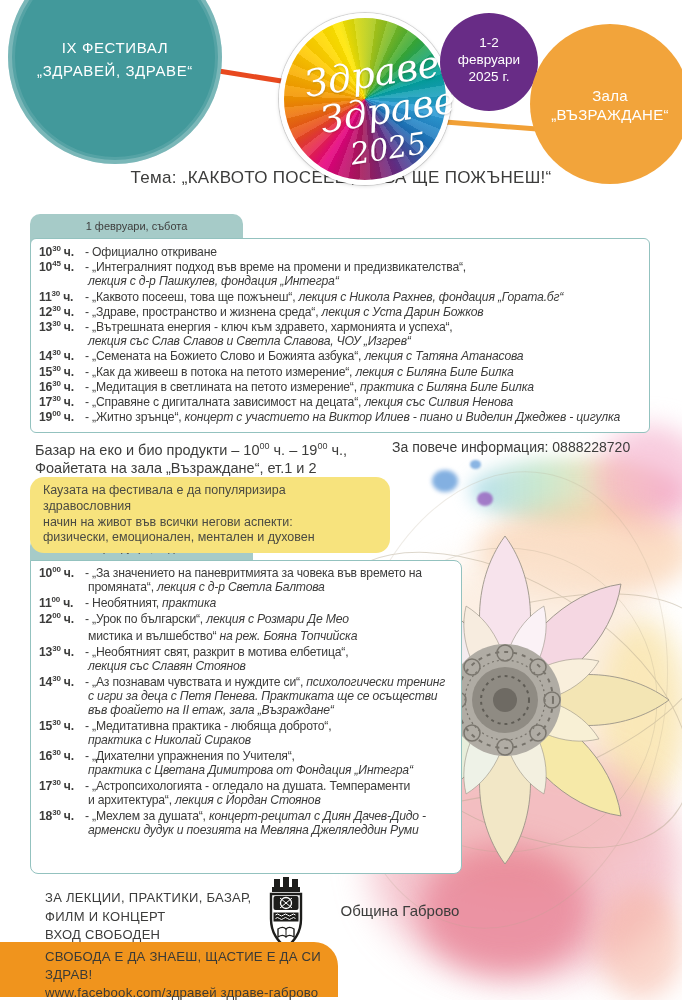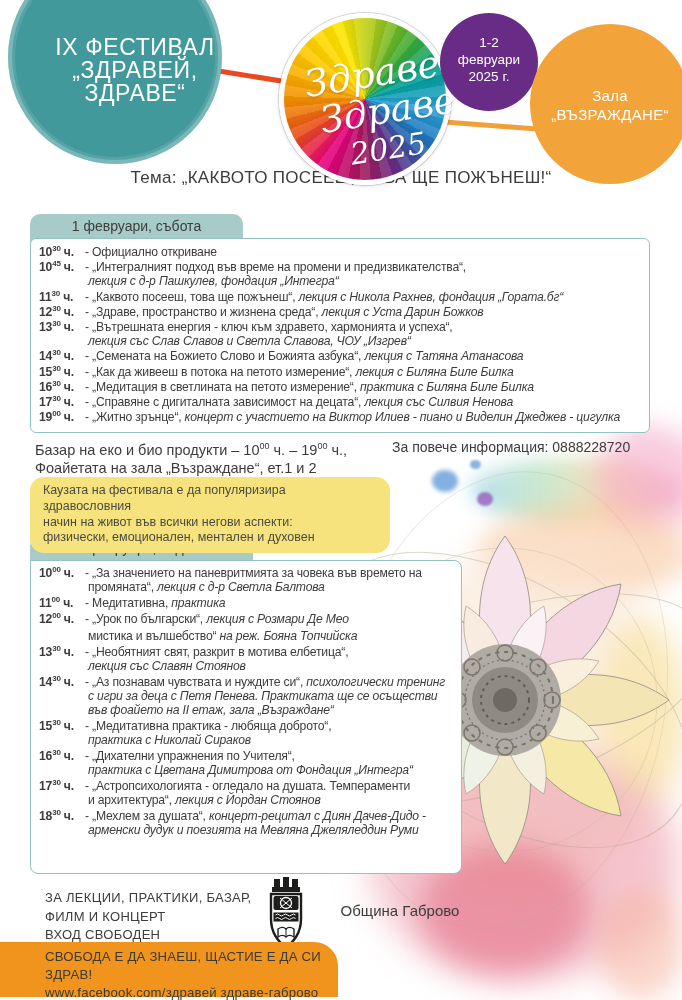--- a/index.html
+++ b/index.html
@@ -7,41 +7,41 @@
         font-family:"Liberation Sans",sans-serif;color:var(--text_dark);margin:0 auto;}
   .abs{position:absolute;}
   .circle{position:absolute;border-radius:50%;box-sizing:border-box;}
   .fol{background-image:
       radial-gradient(circle, rgba(255,255,255,0) 11px, rgba(255,255,255,.26) 11.5px, rgba(255,255,255,.26) 13px, rgba(255,255,255,0) 13.5px),
       radial-gradient(circle, rgba(255,255,255,0) 11px, rgba(255,255,255,.26) 11.5px, rgba(255,255,255,.26) 13px, rgba(255,255,255,0) 13.5px);
       background-size:30px 30px,30px 30px;background-position:0 0,15px 15px;}
   .teal-circle{left:8px;top:-50px;width:214px;height:214px;background:var(--teal_circle);
       box-shadow:inset 0 0 0 4px rgba(255,255,255,.22), inset 0 0 0 7px rgba(255,255,255,.10);}
   .teal-circle .txt{position:absolute;left:0;top:86px;width:100%;text-align:center;color:#fff;
-      font-size:23px;line-height:23px;letter-spacing:.6px;margin-left:20px;}
+      font-size:15px;line-height:23px;letter-spacing:.6px;}
   .logo{left:279px;top:13px;width:172px;height:172px;border:5px solid #fff;
       box-shadow:0 0 0 1px rgba(0,0,0,.14), 0 1px 4px rgba(0,0,0,.15);
       background:conic-gradient(from -90deg,#f39200,#ffcc00 40deg,#ffe600 70deg,#95c11f 104deg,#3aaa35 130deg,#00a19a 160deg,#2d9fd8 190deg,#1d71b8 216deg,#652d86 246deg,#a3195b 272deg,#e6007e 302deg,#e94e1b 332deg,#f39200 360deg);}
   .logo::after{content:'';position:absolute;inset:0;border-radius:50%;
       background:repeating-conic-gradient(rgba(255,255,255,.10) 0 8deg, rgba(0,0,0,.045) 8deg 16deg);}
   .logo-text{position:absolute;inset:0;transform:rotate(-9deg);z-index:2;
       font-family:"DejaVu Serif",serif;font-style:italic;color:#fff;text-shadow:0 1px 2px rgba(0,0,0,.18);}
   .logo-w1{position:absolute;left:24px;top:36px;font-size:37px;}
   .logo-w2{position:absolute;left:34px;top:74px;font-size:37px;}
   .logo-yr{position:absolute;left:58px;top:116px;font-size:30px;}
   .purple-circle{left:440px;top:13px;width:98px;height:98px;background:var(--purple);}
   .purple-circle .txt{position:absolute;left:0;top:21px;width:100%;text-align:center;color:#fff;
       font-size:13.5px;line-height:17px;}
   .orange-circle{left:530px;top:24px;width:160px;height:160px;background:var(--orange);}
   .orange-circle .txt{position:absolute;left:0;top:62px;width:100%;text-align:center;color:#fff;
       font-size:15px;line-height:19px;letter-spacing:.3px;}
   .theme{left:30px;top:168px;width:622px;text-align:center;font-size:17px;letter-spacing:.3px;
       color:var(--text_dark);font-weight:400;}
   .day-tab{background:var(--tab_bg);color:#3e3e3d;border-radius:10px 10px 0 0;text-align:center;
-      font-size:14px;line-height:25px;height:35px;}
+      font-size:11px;line-height:25px;height:35px;}
   .tab1{left:30px;top:214px;width:213px;}
   .tab2{left:30px;top:536px;width:223px;}
   .day-box{background:#fff;border:1.5px solid var(--box_border);border-radius:0 8px 8px 8px;
       box-sizing:border-box;padding:6px 8px;z-index:3;}
   .box1{left:30px;top:238px;width:620px;height:195px;border-radius:6px;}
   .box2{left:30px;top:560px;width:432px;height:314px;}
   .ev{font-size:12.2px;line-height:14.2px;color:var(--text_dark);letter-spacing:-.2px;margin-bottom:1px;}
   .box2 .ev{line-height:13.8px;margin-bottom:2.5px;}
   .ev .t{font-weight:bold;display:inline-block;width:46px;}
   .ev sup{font-size:8px;line-height:0;}
@@ -225,21 +225,21 @@
   </div>
 
   <div class="abs day-tab tab2 z2">2 февруари, неделя</div>
   <div class="abs day-box box2">
     <div id="day2-events">
         <div class="ev">
           <div class="ln first"><span class="t">10<sup>00</sup> ч.</span><span>- „За значението на паневритмията за човека във времето на</span></div>
           <div class="ln"><span>промяната“, </span><span class="it">лекция с д-р Светла Балтова</span></div>
         </div>
         <div class="ev">
-          <div class="ln first"><span class="t">11<sup>00</sup> ч.</span><span>- Медитативна, </span><span class="it">практика</span></div>
+          <div class="ln first"><span class="t">11<sup>00</sup> ч.</span><span>- Необятният, </span><span class="it">практика</span></div>
         </div>
         <div class="ev">
           <div class="ln first"><span class="t">12<sup>00</sup> ч.</span><span>- „Урок по български“, </span><span class="it">лекция с Розмари Де Мео</span></div>
         </div>
         <div class="ev">
           <div class="ln"><span>мистика и вълшебство“ </span><span class="it">на реж. Бояна Топчийска</span></div>
         </div>
         <div class="ev">
           <div class="ln first"><span class="t">13<sup>30</sup> ч.</span><span>- „Необятният свят, разкрит в мотива елбетица“,</span></div>
           <div class="ln"><span class="it">лекция със Славян Стоянов</span></div>

